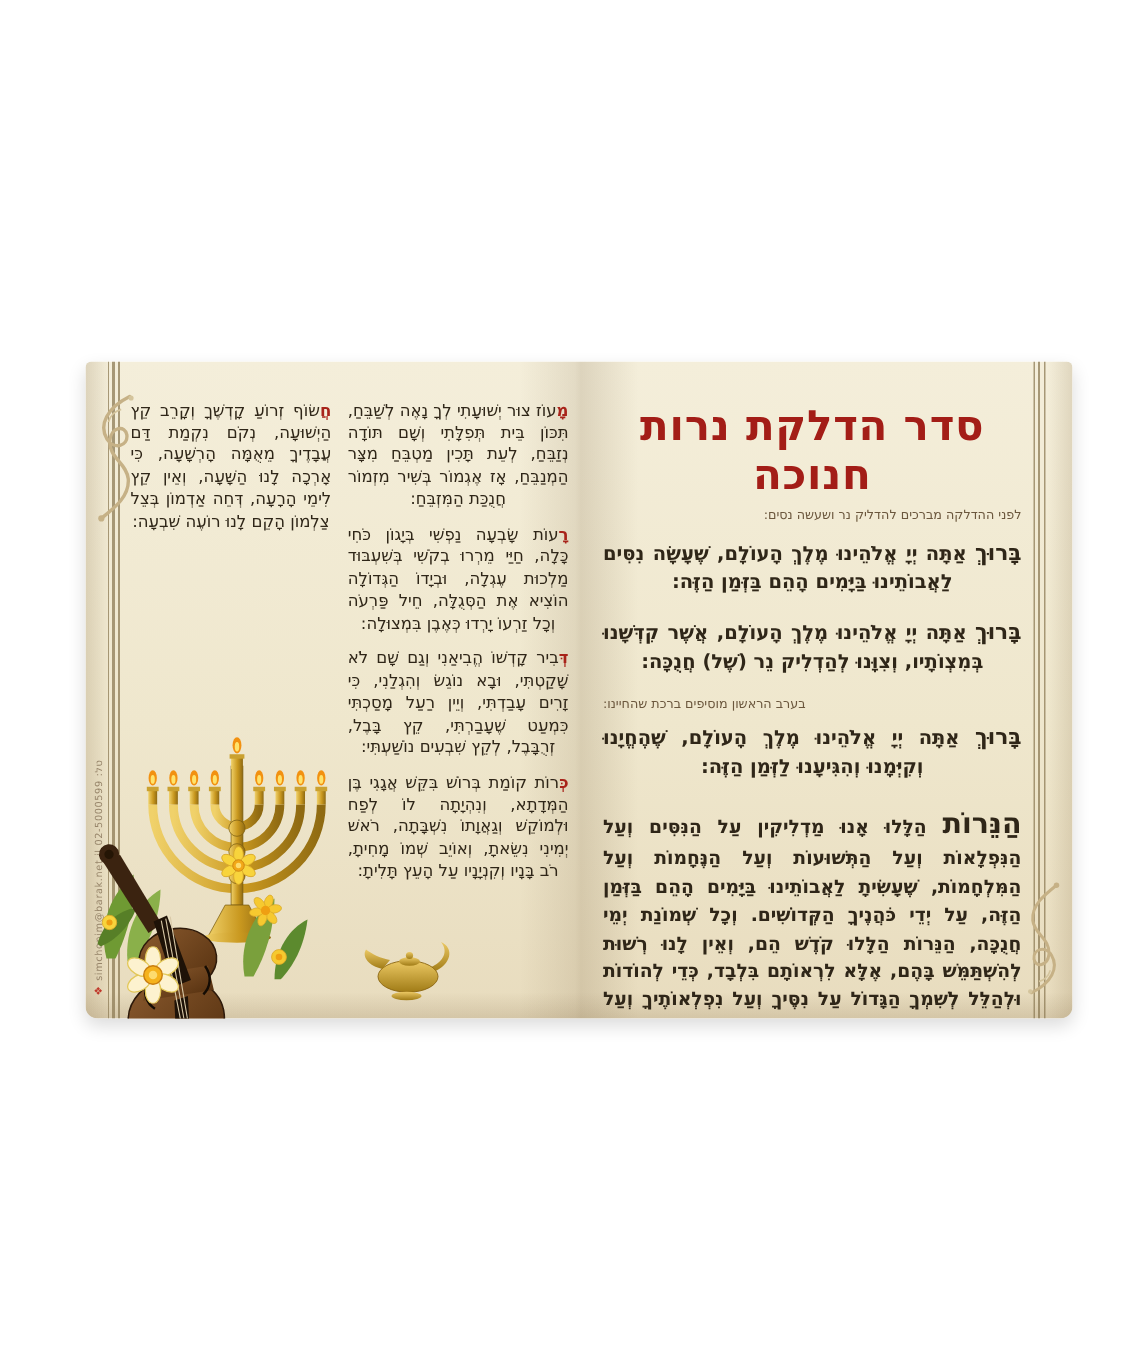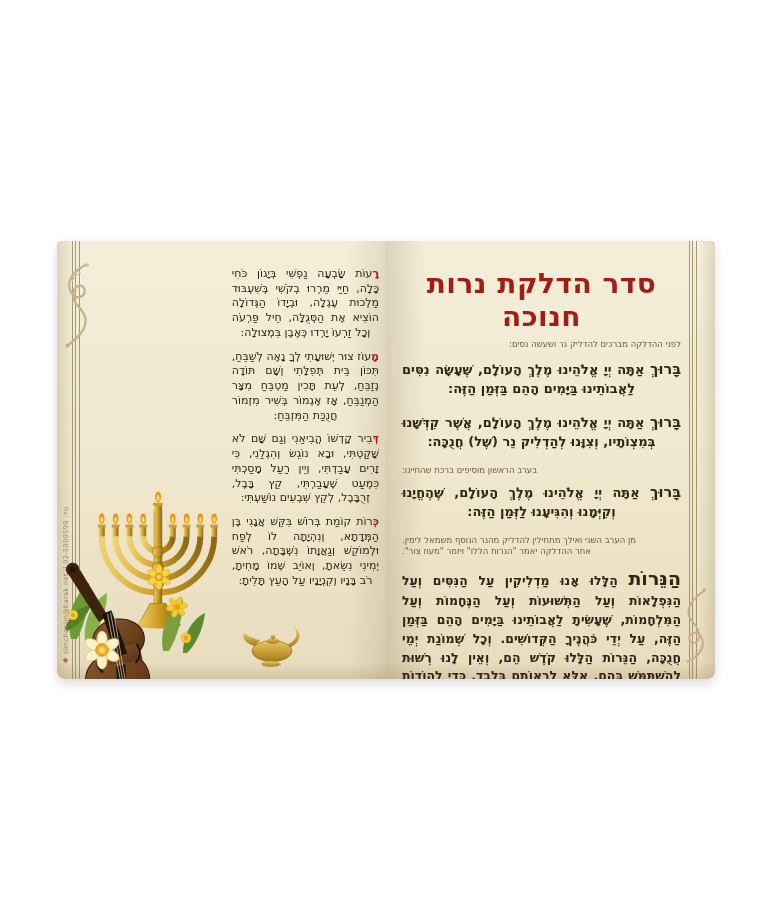--- a/index.html
+++ b/index.html
@@ -120,26 +120,27 @@
       </svg>
     </div>
 
     <div class="sidebar-contact">
       <span class="logo-mark">❖</span>
       <span>simchonim@barak.net.il  02-5000599 :טל</span>
     </div>
 
     <div class="columns">
       <div class="col first">
+        <p class="stanza"><span class="initial">מָ</span><span>עוֹז צוּר יְשׁוּעָתִי לְךָ נָאֶה לְשַׁבֵּחַ, תִּכּוֹן בֵּית תְּפִלָּתִי וְשָׁם תּוֹדָה נְזַבֵּחַ, לְעֵת תָּכִין מַטְבֵּחַ מִצָּר הַמְנַבֵּחַ, אָז אֶגְמוֹר בְּשִׁיר מִזְמוֹר חֲנֻכַּת הַמִּזְבֵּחַ:</span></p>
         <p class="stanza"><span class="initial">רָ</span><span>עוֹת שָׂבְעָה נַפְשִׁי בְּיָגוֹן כֹּחִי כָּלָה, חַיַּי מֵרְרוּ בְקֹשִׁי בְּשִׁעְבּוּד מַלְכוּת עֶגְלָה, וּבְיָדוֹ הַגְּדוֹלָה הוֹצִיא אֶת הַסְּגֻלָּה, חֵיל פַּרְעֹה וְכָל זַרְעוֹ יָרְדוּ כְּאֶבֶן בִּמְצוּלָה:</span></p>
-        <p class="stanza"><span class="initial">מָ</span><span>עוֹז צוּר יְשׁוּעָתִי לְךָ נָאֶה לְשַׁבֵּחַ, תִּכּוֹן בֵּית תְּפִלָּתִי וְשָׁם תּוֹדָה נְזַבֵּחַ, לְעֵת תָּכִין מַטְבֵּחַ מִצָּר הַמְנַבֵּחַ, אָז אֶגְמוֹר בְּשִׁיר מִזְמוֹר חֲנֻכַּת הַמִּזְבֵּחַ:</span></p>
         <p class="stanza"><span class="initial">דְּ</span><span>בִיר קָדְשׁוֹ הֱבִיאַנִי וְגַם שָׁם לֹא שָׁקַטְתִּי, וּבָא נוֹגֵשׂ וְהִגְלַנִי, כִּי זָרִים עָבַדְתִּי, וְיֵין רַעַל מָסַכְתִּי כִּמְעַט שֶׁעָבַרְתִּי, קֵץ בָּבֶל, זְרֻבָּבֶל, לְקֵץ שִׁבְעִים נוֹשַׁעְתִּי:</span></p>
         <p class="stanza"><span class="initial">כְּ</span><span>רוֹת קוֹמַת בְּרוֹשׁ בִּקֵּשׁ אֲגָגִי בֶּן הַמְּדָתָא, וְנִהְיָתָה לוֹ לְפַח וּלְמוֹקֵשׁ וְגַאֲוָתוֹ נִשְׁבָּתָה, רֹאשׁ יְמִינִי נִשֵּׂאתָ, וְאוֹיֵב שְׁמוֹ מָחִיתָ, רֹב בָּנָיו וְקִנְיָנָיו עַל הָעֵץ תָּלִיתָ:</span></p>
       </div>
       <div class="col">
+        <p class="stanza"><span class="initial">חֲ</span><span>שׂוֹף זְרוֹעַ קָדְשֶׁךָ וְקָרֵב קֵץ הַיְשׁוּעָה, נְקֹם נִקְמַת דַּם עֲבָדֶיךָ מֵאֻמָּה הָרְשָׁעָה, כִּי אָרְכָה לָנוּ הַשָּׁעָה, וְאֵין קֵץ לִימֵי הָרָעָה, דְּחֵה אַדְמוֹן בְּצֵל צַלְמוֹן הָקֵם לָנוּ רוֹעֶה שִׁבְעָה:</span></p>
       </div>
     </div>
 
     <div class="artwork">
 
       <div class="art leaves1">
         <svg viewBox="0 0 70 70" width="70" height="70">
           <path d="M8,68 C2,44 12,24 26,12 C28,30 22,52 14,68 Z" fill="#6f9a33"></path>
           <path d="M22,70 C20,48 30,30 44,22 C44,40 36,58 28,70 Z" fill="#8ab04a"></path>
           <path d="M2,58 C6,44 16,36 28,34 C24,46 14,56 4,60 Z" fill="#577f27"></path>
@@ -385,22 +386,18 @@
       <p class="subtitle">לפני ההדלקה מברכים להדליק נר ושעשה נסים:</p>
 
       <p class="blessing"><span class="lead">בָּרוּךְ</span> <span>אַתָּה יְיָ אֱלֹהֵינוּ מֶלֶךְ הָעוֹלָם, שֶׁעָשָׂה נִסִּים לַאֲבוֹתֵינוּ בַּיָּמִים הָהֵם בַּזְּמַן הַזֶּה:</span></p>
 
       <p class="blessing"><span class="lead">בָּרוּךְ</span> <span>אַתָּה יְיָ אֱלֹהֵינוּ מֶלֶךְ הָעוֹלָם, אֲשֶׁר קִדְּשָׁנוּ בְּמִצְוֹתָיו, וְצִוָּנוּ לְהַדְלִיק נֵר (שֶׁל) חֲנֻכָּה:</span></p>
 
       <p class="small-note">בערב הראשון מוסיפים ברכת שהחיינו:</p>
 
       <p class="blessing"><span class="lead">בָּרוּךְ</span> <span>אַתָּה יְיָ אֱלֹהֵינוּ מֶלֶךְ הָעוֹלָם, שֶׁהֶחֱיָנוּ וְקִיְּמָנוּ וְהִגִּיעָנוּ לַזְּמַן הַזֶּה:</span></p>
 
-      <p class="small-note">
-        <span>מן הערב השני ואילך מתחילין להדליק מהנר הנוסף משמאל לימין.</span><br>
-        <span>אחר ההדלקה יאמר "הנרות הללו" ויזמר "מעוז צור".</span>
-      </p>
 
       <p class="hanerot"><span class="lead">הַנֵּרוֹת</span> <span>הַלָּלוּ אָנוּ מַדְלִיקִין עַל הַנִּסִּים וְעַל הַנִּפְלָאוֹת וְעַל הַתְּשׁוּעוֹת וְעַל הַנֶּחָמוֹת וְעַל הַמִּלְחָמוֹת, שֶׁעָשִׂיתָ לַאֲבוֹתֵינוּ בַּיָּמִים הָהֵם בַּזְּמַן הַזֶּה, עַל יְדֵי כֹּהֲנֶיךָ הַקְּדוֹשִׁים. וְכָל שְׁמוֹנַת יְמֵי חֲנֻכָּה, הַנֵּרוֹת הַלָּלוּ קֹדֶשׁ הֵם, וְאֵין לָנוּ רְשׁוּת לְהִשְׁתַּמֵּשׁ בָּהֶם, אֶלָּא לִרְאוֹתָם בִּלְבָד, כְּדֵי לְהוֹדוֹת וּלְהַלֵּל לְשִׁמְךָ הַגָּדוֹל עַל נִסֶּיךָ וְעַל נִפְלְאוֹתֶיךָ וְעַל יְשׁוּעָתֶךָ:</span></p>
     </div>
   </div>
 
 </div>
 
 </body></html>

